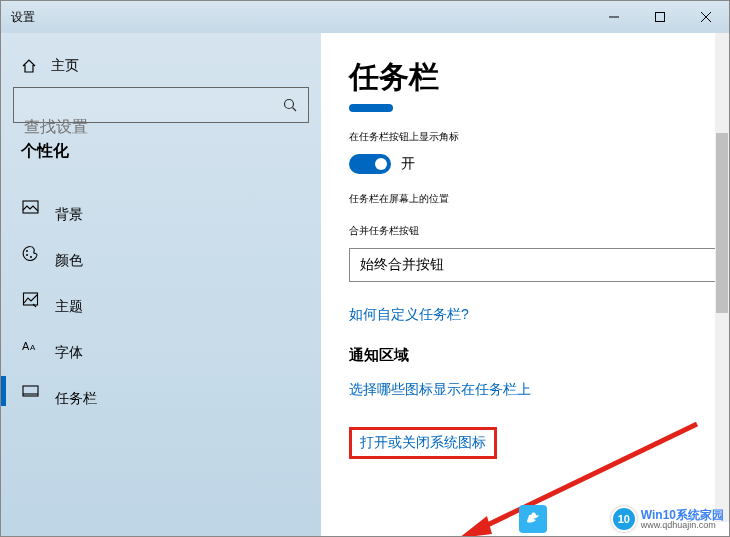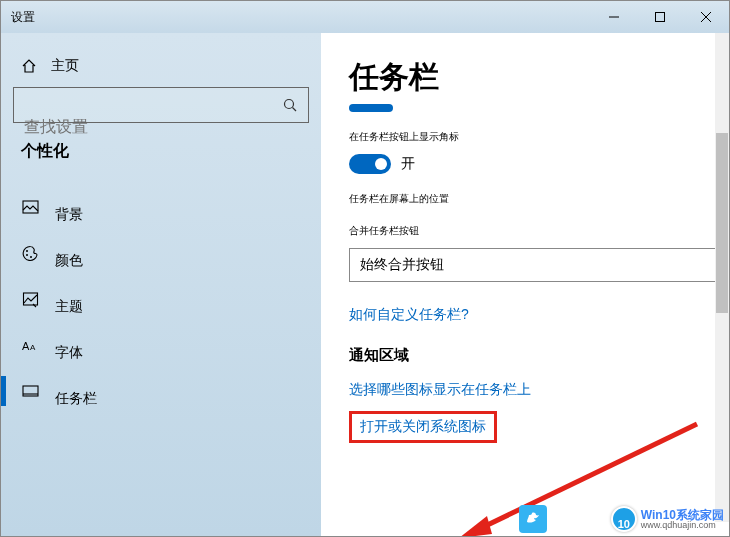--- a/index.html
+++ b/index.html
@@ -38,21 +38,21 @@
     .dropdown { display: flex; align-items: center; justify-content: space-between; border: 1px solid #888; height: 34px; padding: 0 10px; width: 360px; cursor: pointer; margin-top: 4px; }
     .dropdown-wide { width: 100%; border-right: none; }
     .link { color: #0067c0; font-size: 14px; cursor: pointer; display: inline-block; }
     .section-header { font-size: 15px; font-weight: 600; margin-top: 22px; margin-bottom: 16px; }
     .red-box { border: 3px solid #e2231a; padding: 4px 8px; display: inline-block; margin-top: 12px; }
     
     .scrollbar-track { position: absolute; right: 0; top: 0; bottom: 14px; width: 14px; background: #f0f0f0; }
     .scrollbar-thumb { position: absolute; right: 1px; top: 100px; width: 12px; height: 180px; background: #c0c0c0; }
     
     .watermark { position: absolute; right: 6px; bottom: 4px; display: flex; align-items: center; gap: 4px; z-index: 30; }
-    .wm-badge { width: 26px; height: 26px; border-radius: 50%; background: #1ea0e6; display: flex; align-items: flex-end; justify-content: center; color: #fff; font-weight: bold; font-size: 11px; border: 2px solid #fff; box-shadow: 0 0 3px rgba(0,0,0,0.3); }
+    .wm-badge { width: 26px; height: 26px; border-radius: 50%; background: #1ea0e6; display: flex; align-items: center; justify-content: center; color: #fff; font-weight: bold; font-size: 11px; border: 2px solid #fff; box-shadow: 0 0 3px rgba(0,0,0,0.3); }
     .wm-badge-icon { width: 28px; height: 28px; background: #33b3f2; border-radius: 4px; display:flex; align-items:center; justify-content:center; position: relative; left: -60px; }
     .wm-text { line-height: 1; }
     .wm-line1 { color: #3b82f6; font-weight: bold; font-size: 12px; }
     .wm-line2 { color: #666; font-size: 9px; }
     
     .arrow-annot { position: absolute; right: 22px; top: 385px; width: 260px; height: 130px; z-index: 20; pointer-events: none; }
     
     svg { display: block; }
   </style>
 </head>
@@ -180,21 +180,21 @@
           <span>始终合并按钮</span>
         </div>
       </div>
 
       <div class="setting-group" style="margin-top:24px;">
         <span class="link">如何自定义任务栏?</span>
       </div>
 
       <div class="section-header">通知区域</div>
 
-      <div style="">
+      <div style="margin-bottom:16px;">
         <span class="link">选择哪些图标显示在任务栏上</span>
       </div>
 
       <div>
         <span class="red-box">
           <span class="link">打开或关闭系统图标</span>
         </span>
       </div>
 
       <div class="scrollbar-track">

